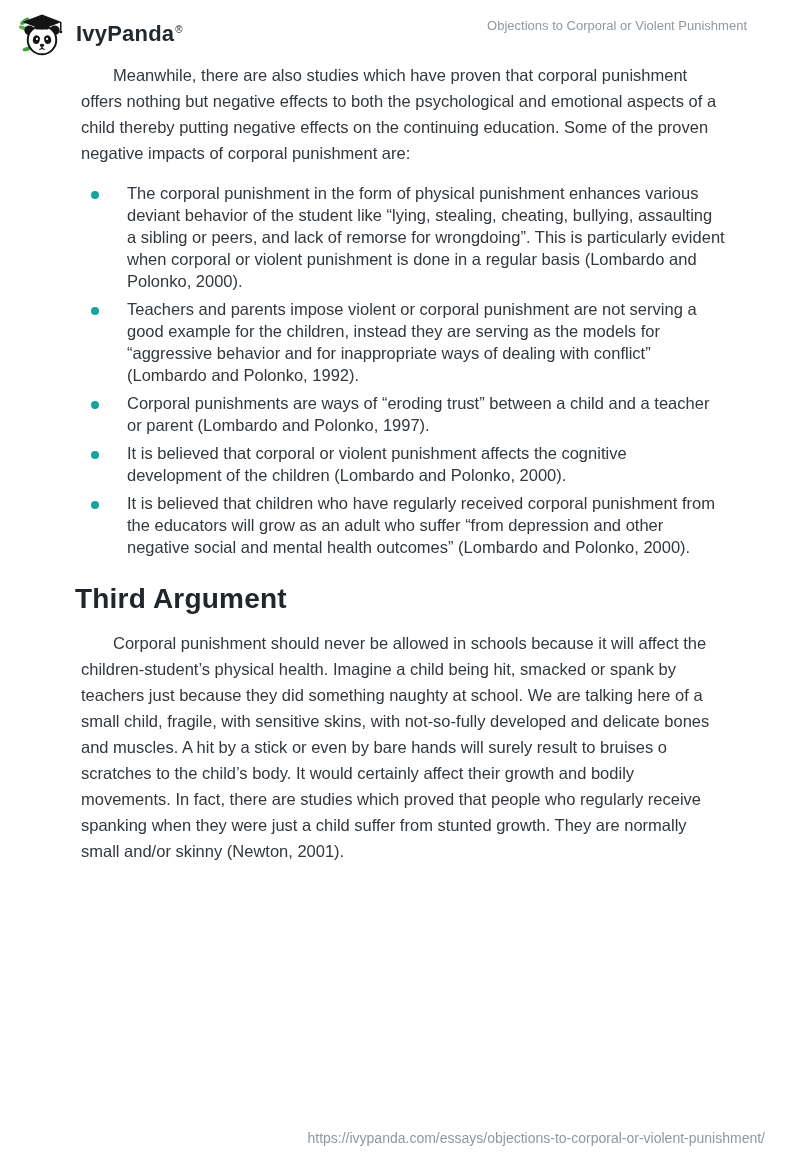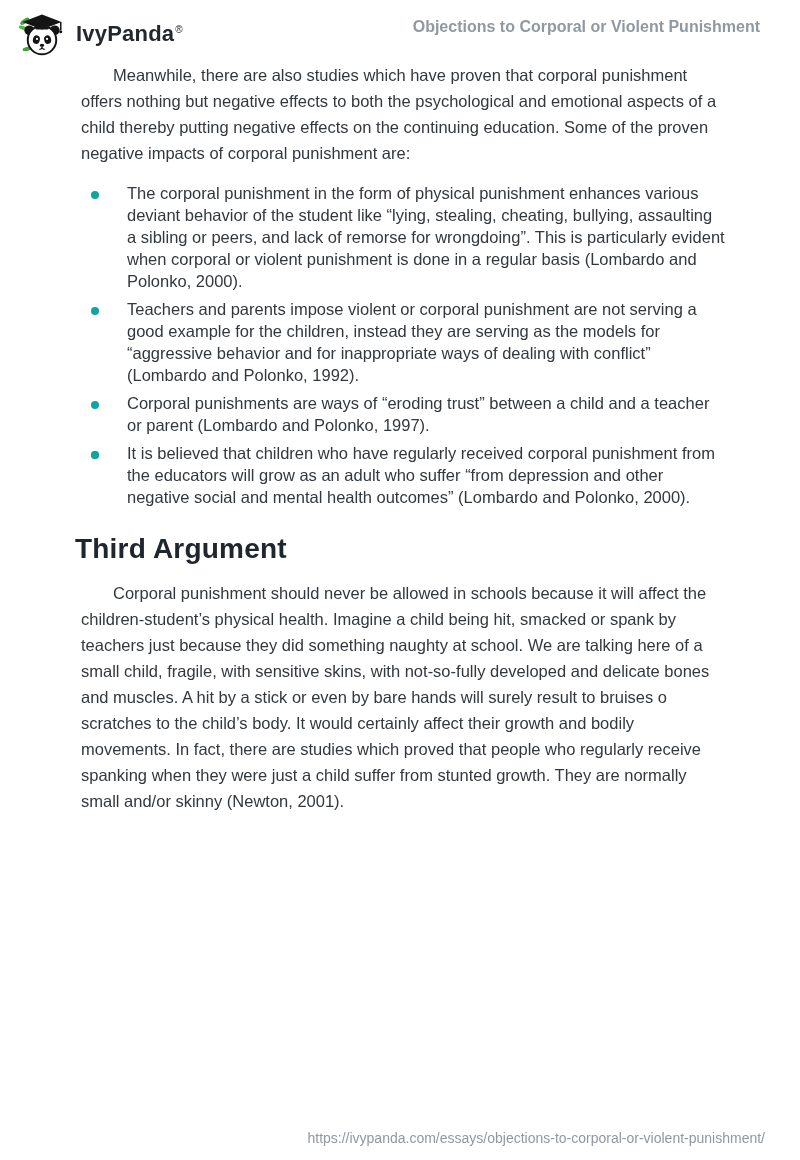--- a/index.html
+++ b/index.html
@@ -12,30 +12,30 @@
   html,body{margin:0;padding:0;background:#ffffff;}
   body{
     width:800px;height:1160px;position:relative;overflow:hidden;
     font-family:"Liberation Sans","DejaVu Sans",sans-serif;
     color:var(--body);
   }
   .page{width:800px;height:1160px;position:relative;}
   
   .header{
     display:flex;justify-content:space-between;align-items:flex-start;
-    padding:10px 40px 0 18px;height:62px;text-align:center;
+    padding:10px 53px 0 18px;height:62px;text-align:center;
   }
   .brand{display:flex;align-items:center;gap:10px;text-decoration:none;cursor:pointer;}
   .logo-icon{width:48px;height:48px;display:inline-block;}
   .brand-text{
     font-size:22px;font-weight:bold;color:#23282e;letter-spacing:.2px;
   }
   .brand-text sup{font-size:10px;font-weight:normal;vertical-align:super;margin-left:1px;color:#23282e;}
   .page-title{
-    padding-top:8px;font-size:16px;color:var(--muted);font-weight:bold;
+    padding-top:8px;font-size:13px;color:var(--muted);
   }
   
   .content{padding:0 75px;}
   h1.section-heading{
     margin:24px 0 14px 0;
     font-size:28px;line-height:34px;font-weight:bold;color:var(--heading);
     letter-spacing:.2px;
   }
   p.body-paragraph{
     margin:0 0 10px 6px;
@@ -114,20 +114,21 @@
       <li>
         <span class="bullet-dot"></span>
         <span>Teachers and parents impose violent or corporal punishment are not serving a good example for the children, instead they are serving as the models for “aggressive behavior and for inappropriate ways of dealing with conflict” (Lombardo and Polonko, 1992).</span>
       </li>
       <li>
         <span class="bullet-dot"></span>
         <span>Corporal punishments are ways of “eroding trust” between a child and a teacher or parent (Lombardo and Polonko, 1997).</span>
       </li>
       <li>
         <span class="bullet-dot"></span>
+        <span>It is believed that corporal or violent punishment affects the cognitive development of the children (Lombardo and Polonko, 2000).</span>
       </li>
       <li>
         <span class="bullet-dot"></span>
         <span>It is believed that children who have regularly received corporal punishment from the educators will grow as an adult who suffer “from depression and other negative social and mental health outcomes” (Lombardo and Polonko, 2000).</span>
       </li>
     </ul>
 
     <h1 class="section-heading section-third">Third Argument</h1>
 
     <p class="body-paragraph">Corporal punishment should never be allowed in schools because it will affect the children-student’s physical health. Imagine a child being hit, smacked or spank by teachers just because they did something naughty at school. We are talking here of a small child, fragile, with sensitive skins, with not-so-fully developed and delicate bones and muscles. A hit by a stick or even by bare hands will surely result to bruises o scratches to the child’s body. It would certainly affect their growth and bodily movements. In fact, there are studies which proved that people who regularly receive spanking when they were just a child suffer from stunted growth. They are normally small and/or skinny (Newton, 2001).</p>

